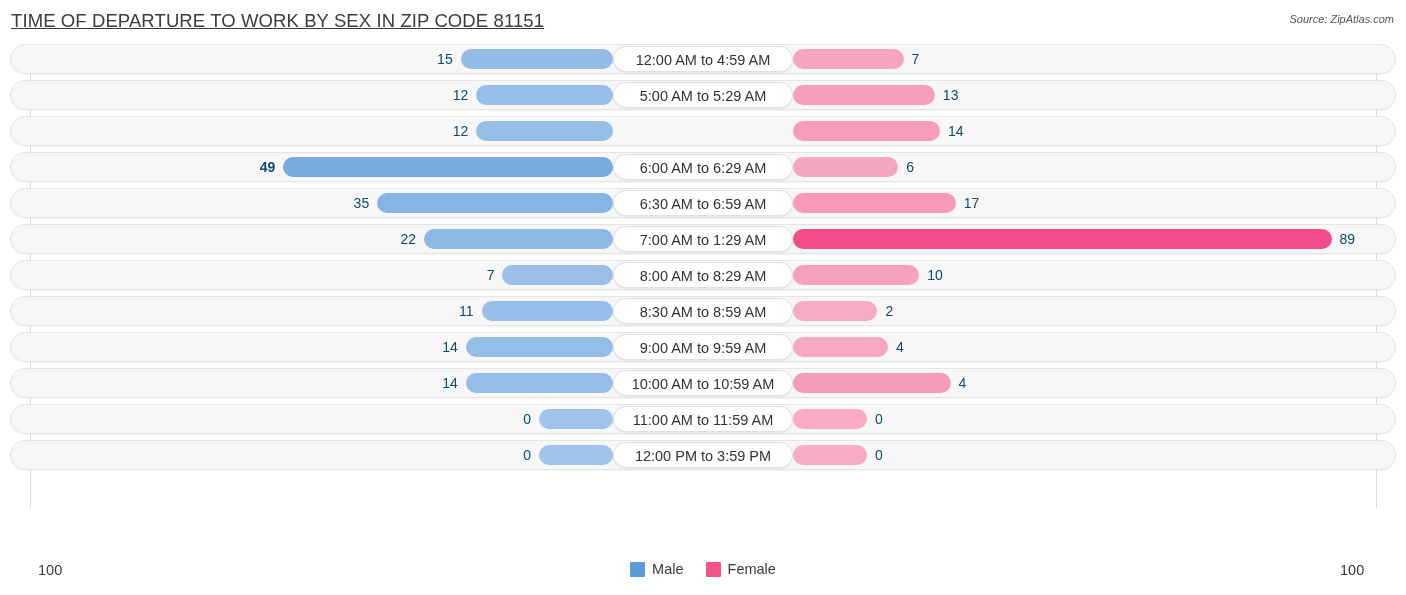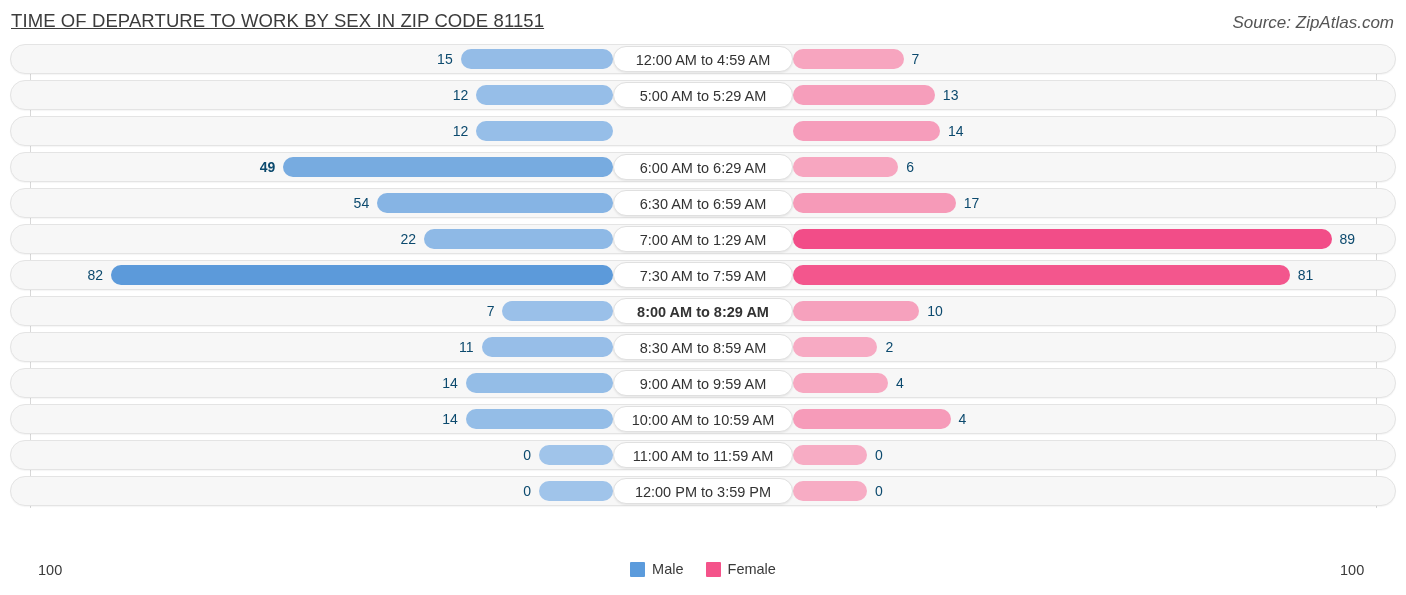--- a/index.html
+++ b/index.html
@@ -29,21 +29,21 @@
     font-size: 18.5px;
     letter-spacing: 0.1px;
     color: #3c3c3c;
     white-space: nowrap;
     text-decoration: underline;
   }
   .source {
     position: absolute;
     right: 12px;
     top: 13px;
-    font-size: 17px;
+    font-size: 11px;
     font-style: italic;
     color: #555555;
     white-space: nowrap;
   }
 
   
   .plot {
     position: absolute;
     left: 0;
     top: 44px;
@@ -210,47 +210,39 @@
         <div class="bar bar-male" style="left: 283.22px; width: 329.78px; background: rgb(119, 171, 224);"></div>
         <div class="bar bar-female" style="left: 793px; width: 105.32px; background: rgb(247, 166, 192);"></div>
         <div class="val val-male-out" style="left: 231.22px; width: 44px; font-weight: bold;">49</div>
         <div class="val val-female-out" style="left: 906.32px; width: 44px;">6</div>
         <div class="cat-pill" style="left: 613px; width: 180px;">6:00 AM to 6:29 AM</div>
       </div>
       <div class="row">
         <div class="track"></div>
         <div class="bar bar-male" style="left: 377.18px; width: 235.82px; background: rgb(134, 180, 228);"></div>
         <div class="bar bar-female" style="left: 793px; width: 162.74px; background: rgb(246, 154, 184);"></div>
-        <div class="val val-male-out" style="left: 325.18px; width: 44px;">54</div>
+        <div class="val val-male-out" style="left: 325.18px; width: 44px;">35</div>
         <div class="val val-female-out" style="left: 963.74px; width: 44px;">17</div>
         <div class="cat-pill" style="left: 613px; width: 180px;">6:30 AM to 6:59 AM</div>
       </div>
       <div class="row">
         <div class="track"></div>
         <div class="bar bar-male" style="left: 424.16px; width: 188.84px; background: rgb(142, 185, 230);"></div>
         <div class="bar bar-female" style="left: 793px; width: 538.58px; background: rgb(242, 77, 136);"></div>
         <div class="val val-male-out" style="left: 372.16px; width: 44px;">22</div>
         <div class="val val-female-out" style="left: 1339.58px; width: 44px;">89</div>
         <div class="cat-pill" style="left: 613px; width: 180px;">7:00 AM to 1:29 AM</div>
       </div>
       <div class="row">
         <div class="track"></div>
-        <div class="bar bar-male" style="left: 110.96px; width: 502.04px; background: rgb(92, 154, 218);"></div>
-        <div class="bar bar-female" style="left: 793px; width: 496.82px; background: rgb(243, 86, 141);"></div>
-        <div class="val val-male-out" style="left: 58.96px; width: 44px;">82</div>
-        <div class="val val-female-out" style="left: 1297.82px; width: 44px;">81</div>
-        <div class="cat-pill" style="left: 613px; width: 180px;">7:30 AM to 7:59 AM</div>
-      </div>
-      <div class="row">
-        <div class="track"></div>
         <div class="bar bar-male" style="left: 502.46px; width: 110.54px; background: rgb(154, 192, 233);"></div>
         <div class="bar bar-female" style="left: 793px; width: 126.2px; background: rgb(246, 161, 189);"></div>
         <div class="val val-male-out" style="left: 450.46px; width: 44px;">7</div>
         <div class="val val-female-out" style="left: 927.2px; width: 44px;">10</div>
-        <div class="cat-pill" style="left: 613px; width: 180px; font-weight: bold;">8:00 AM to 8:29 AM</div>
+        <div class="cat-pill" style="left: 613px; width: 180px;">8:00 AM to 8:29 AM</div>
       </div>
       <div class="row">
         <div class="track"></div>
         <div class="bar bar-male" style="left: 481.58px; width: 131.42px; background: rgb(151, 190, 232);"></div>
         <div class="bar bar-female" style="left: 793px; width: 84.44px; background: rgb(247, 170, 195);"></div>
         <div class="val val-male-out" style="left: 429.58px; width: 44px;">11</div>
         <div class="val val-female-out" style="left: 885.44px; width: 44px;">2</div>
         <div class="cat-pill" style="left: 613px; width: 180px;">8:30 AM to 8:59 AM</div>
       </div>
       <div class="row">

